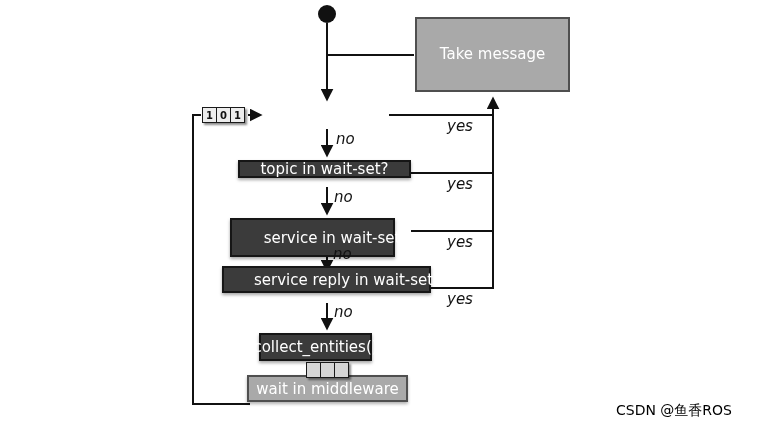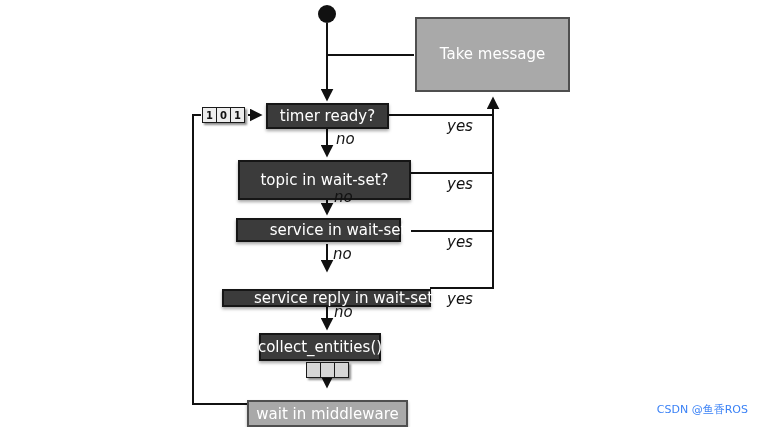--- a/index.html
+++ b/index.html
@@ -24,47 +24,47 @@
   }
   .action-gray{
     background:#a9a9a9;
     border:2px solid #4f4f4f;
   }
   #node-take-message{
     left:415px;top:17px;width:155px;height:75px;
     flex-direction:column;line-height:23px;
   }
   #node-timer{left:266px;top:103px;width:123px;height:26px;}
-  #node-topic{left:238px;top:160px;width:173px;height:40px;}
-  #node-service{left:236px;top:218px;width:165px;height:24px;padding-left:47px;}
-  #node-service-reply{left:222px;top:289px;width:209px;height:18px;padding-left:42px;}
-  #node-collect{left:259px;top:333px;width:122px;height:28px;}
-  #node-wait{left:247px;top:400px;width:161px;height:27px;box-shadow:0 2px 3px rgba(0,0,0,0.3);}
+  #node-topic{left:238px;top:160px;width:173px;height:18px;}
+  #node-service{left:230px;top:218px;width:165px;height:39px;padding-left:47px;}
+  #node-service-reply{left:222px;top:266px;width:209px;height:27px;padding-left:42px;}
+  #node-collect{left:259px;top:333px;width:113px;height:28px;}
+  #node-wait{left:247px;top:375px;width:161px;height:27px;box-shadow:0 2px 3px rgba(0,0,0,0.3);}
   .edge-label{
     position:absolute;z-index:2;
     font-style:italic;font-size:15px;color:#111111;
   }
   .cells{
     position:absolute;z-index:3;display:flex;
     box-shadow:2px 2px 2px rgba(0,0,0,0.45);
   }
   .cell{
     box-sizing:border-box;width:15px;height:16px;
     border:1px solid #1a1a1a;margin-left:-1px;
     display:flex;align-items:center;justify-content:center;
     font-size:10px;font-weight:bold;color:#111;
   }
   .cell:first-child{margin-left:0;}
   #memory-cells{left:202px;top:107px;}
   #memory-cells .cell{background:#ededed;}
   #waitset-cells{left:306px;top:362px;}
   #waitset-cells .cell{background:#d6d6d6;}
   #watermark{
-    position:absolute;right:12px;top:402px;z-index:2;
-    font-size:11px;color:#3b82f6;
+    position:absolute;right:28px;top:402px;z-index:2;
+    font-size:14px;color:#000000;
   }
 </style>
 </head>
 <body>
 
 <div id="canvas">
 
   <svg id="edges" width="760" height="427">
     <defs>
       <marker id="arrow" viewBox="0 0 10 10" refX="8" refY="5" markerWidth="6.5" markerHeight="6.5" orient="auto-start-reverse">
@@ -90,23 +90,20 @@
     <path d="M327,362 L327,386" stroke="#111111" stroke-width="2" fill="none" marker-end="url(#arrow)"></path>
 
     <path d="M250,404 L193,404 L193,115 L201,115" stroke="#111111" stroke-width="2" fill="none"></path>
     <path d="M248,115 L260,115" stroke="#111111" stroke-width="2" fill="none" marker-end="url(#arrow)"></path>
   </svg>
 
   <div id="node-take-message" class="node action-gray">
     <div>Take message</div>
   </div>
 
-  <div id="node-timer" class="node decision">
-    <span>timer ready?</span>
-  </div>
   <div id="node-topic" class="node decision">
     <span>topic in wait-set?</span>
   </div>
   <div id="node-service" class="node decision">
     <span>service in wait-set?</span>
   </div>
   <div id="node-service-reply" class="node decision">
     <span>service reply in wait-set?</span>
   </div>
   <div id="node-collect" class="node process-dark">

